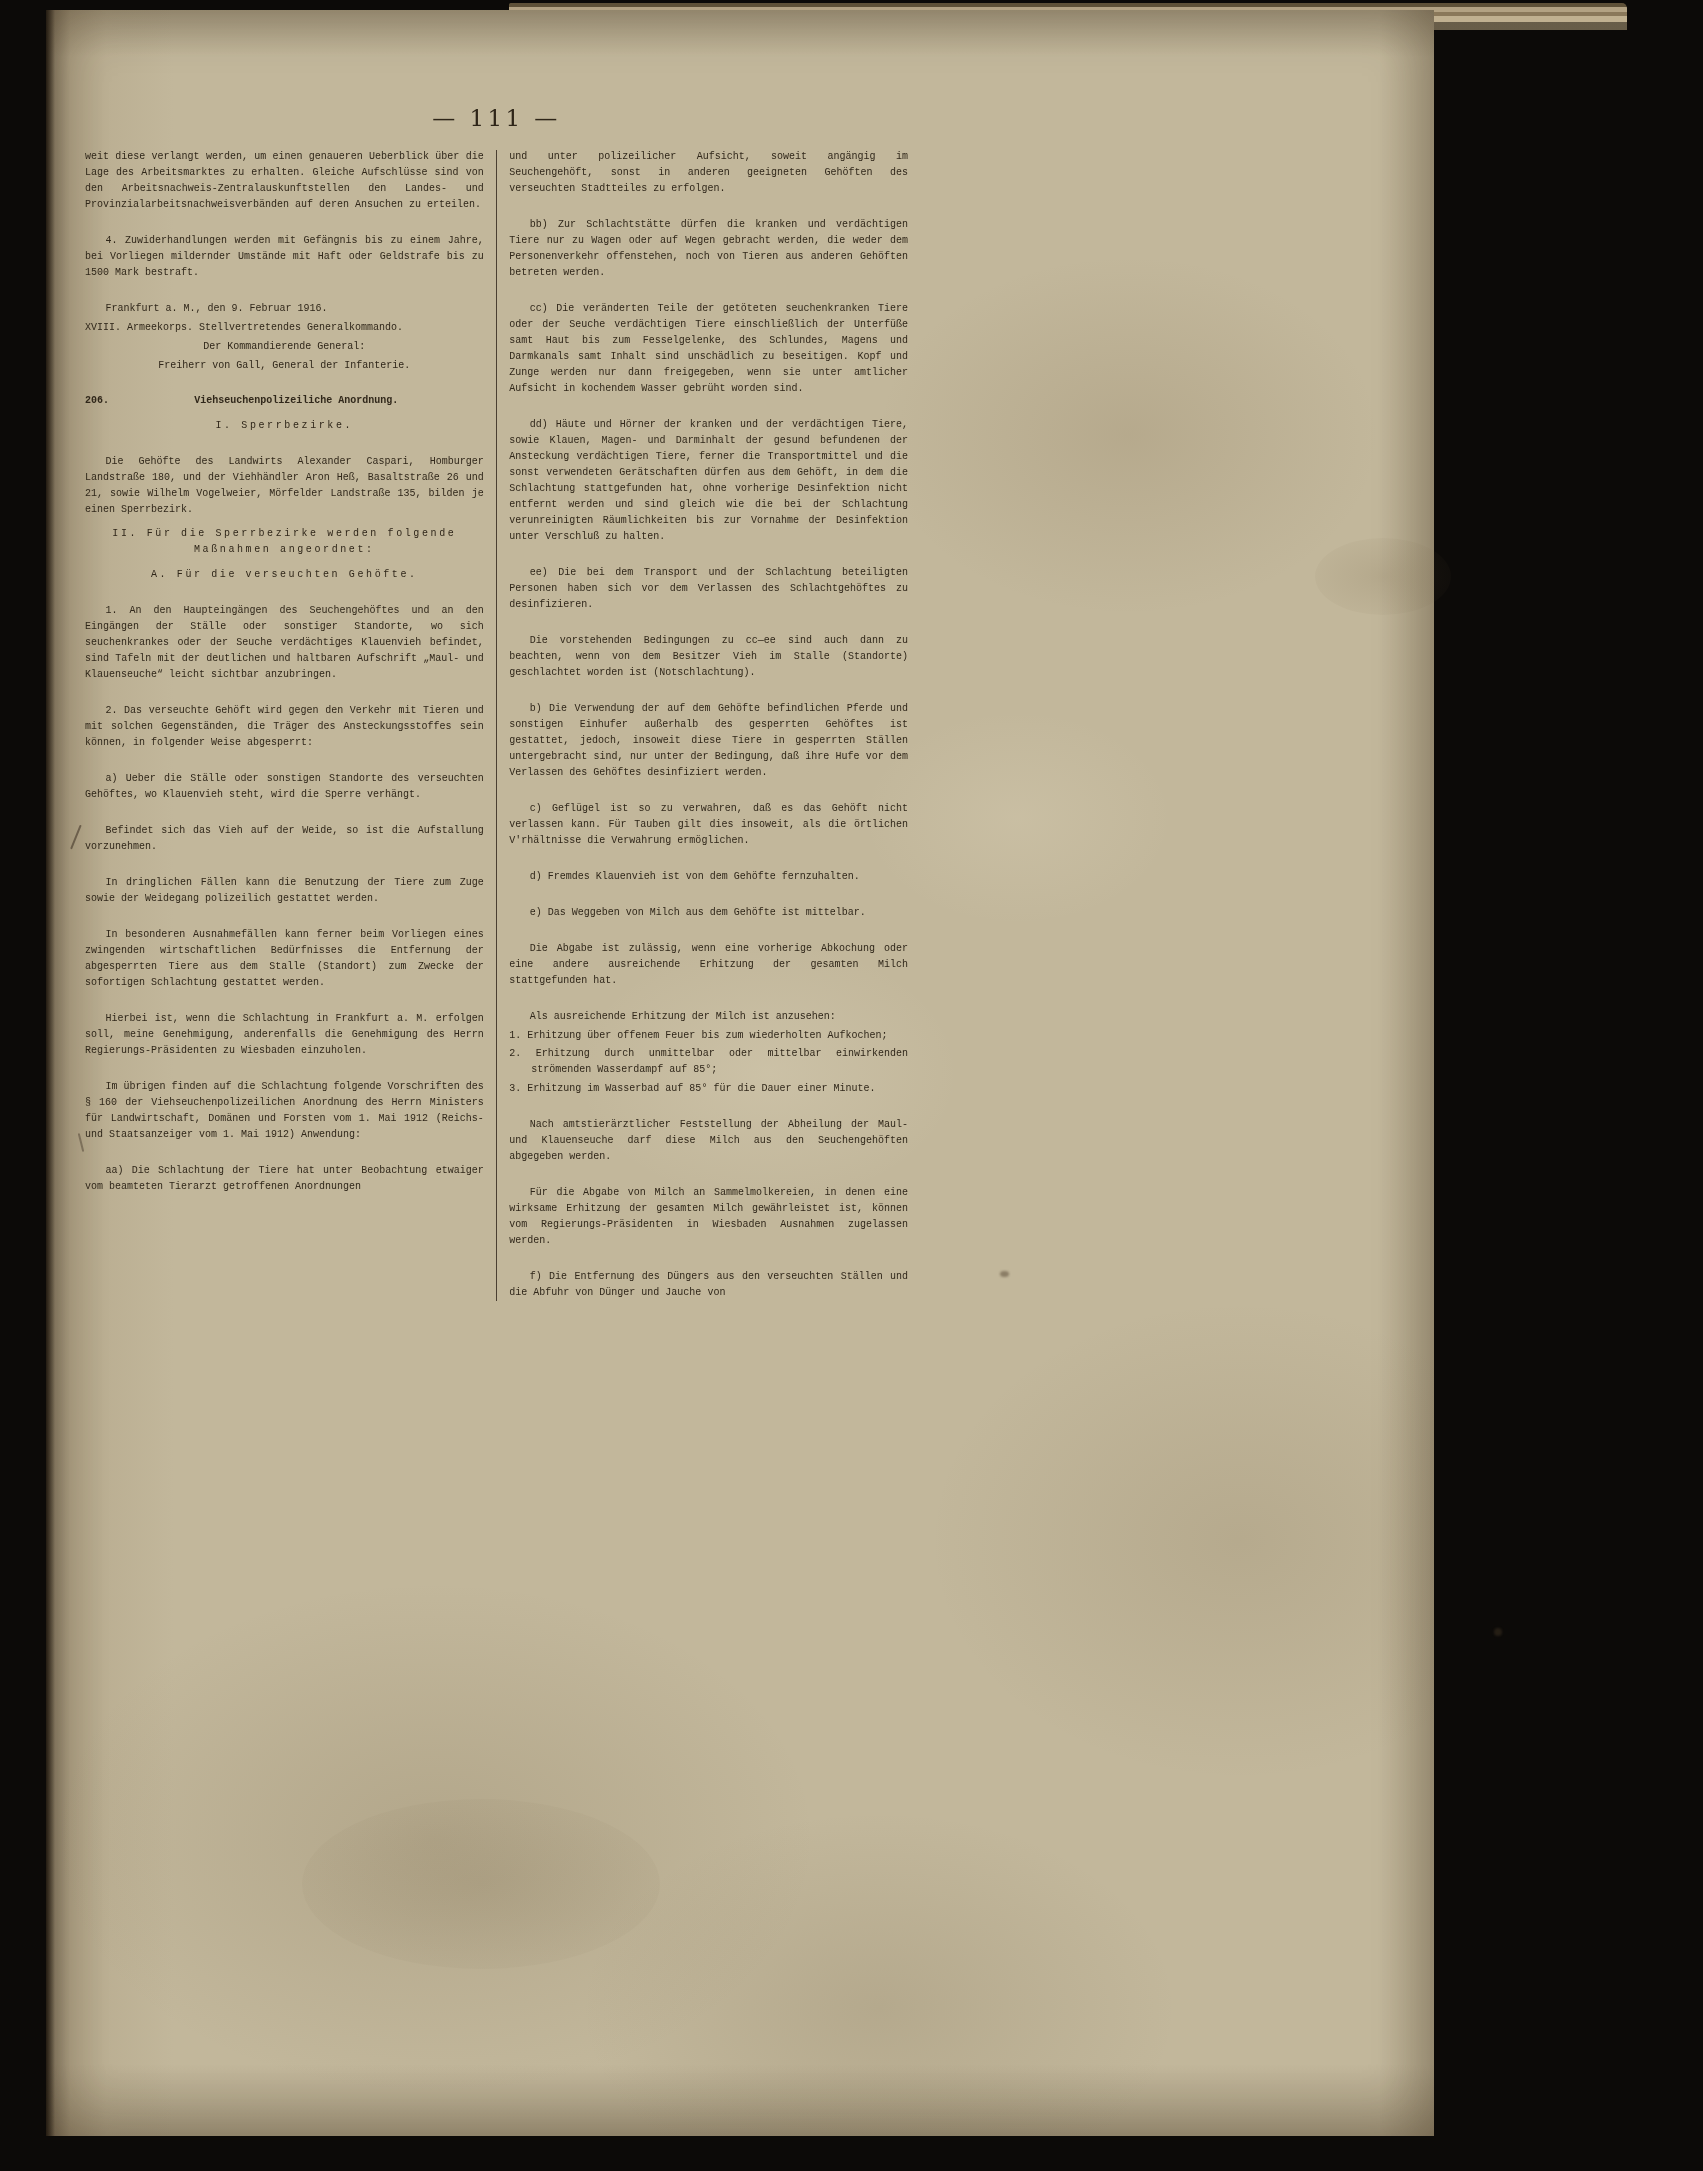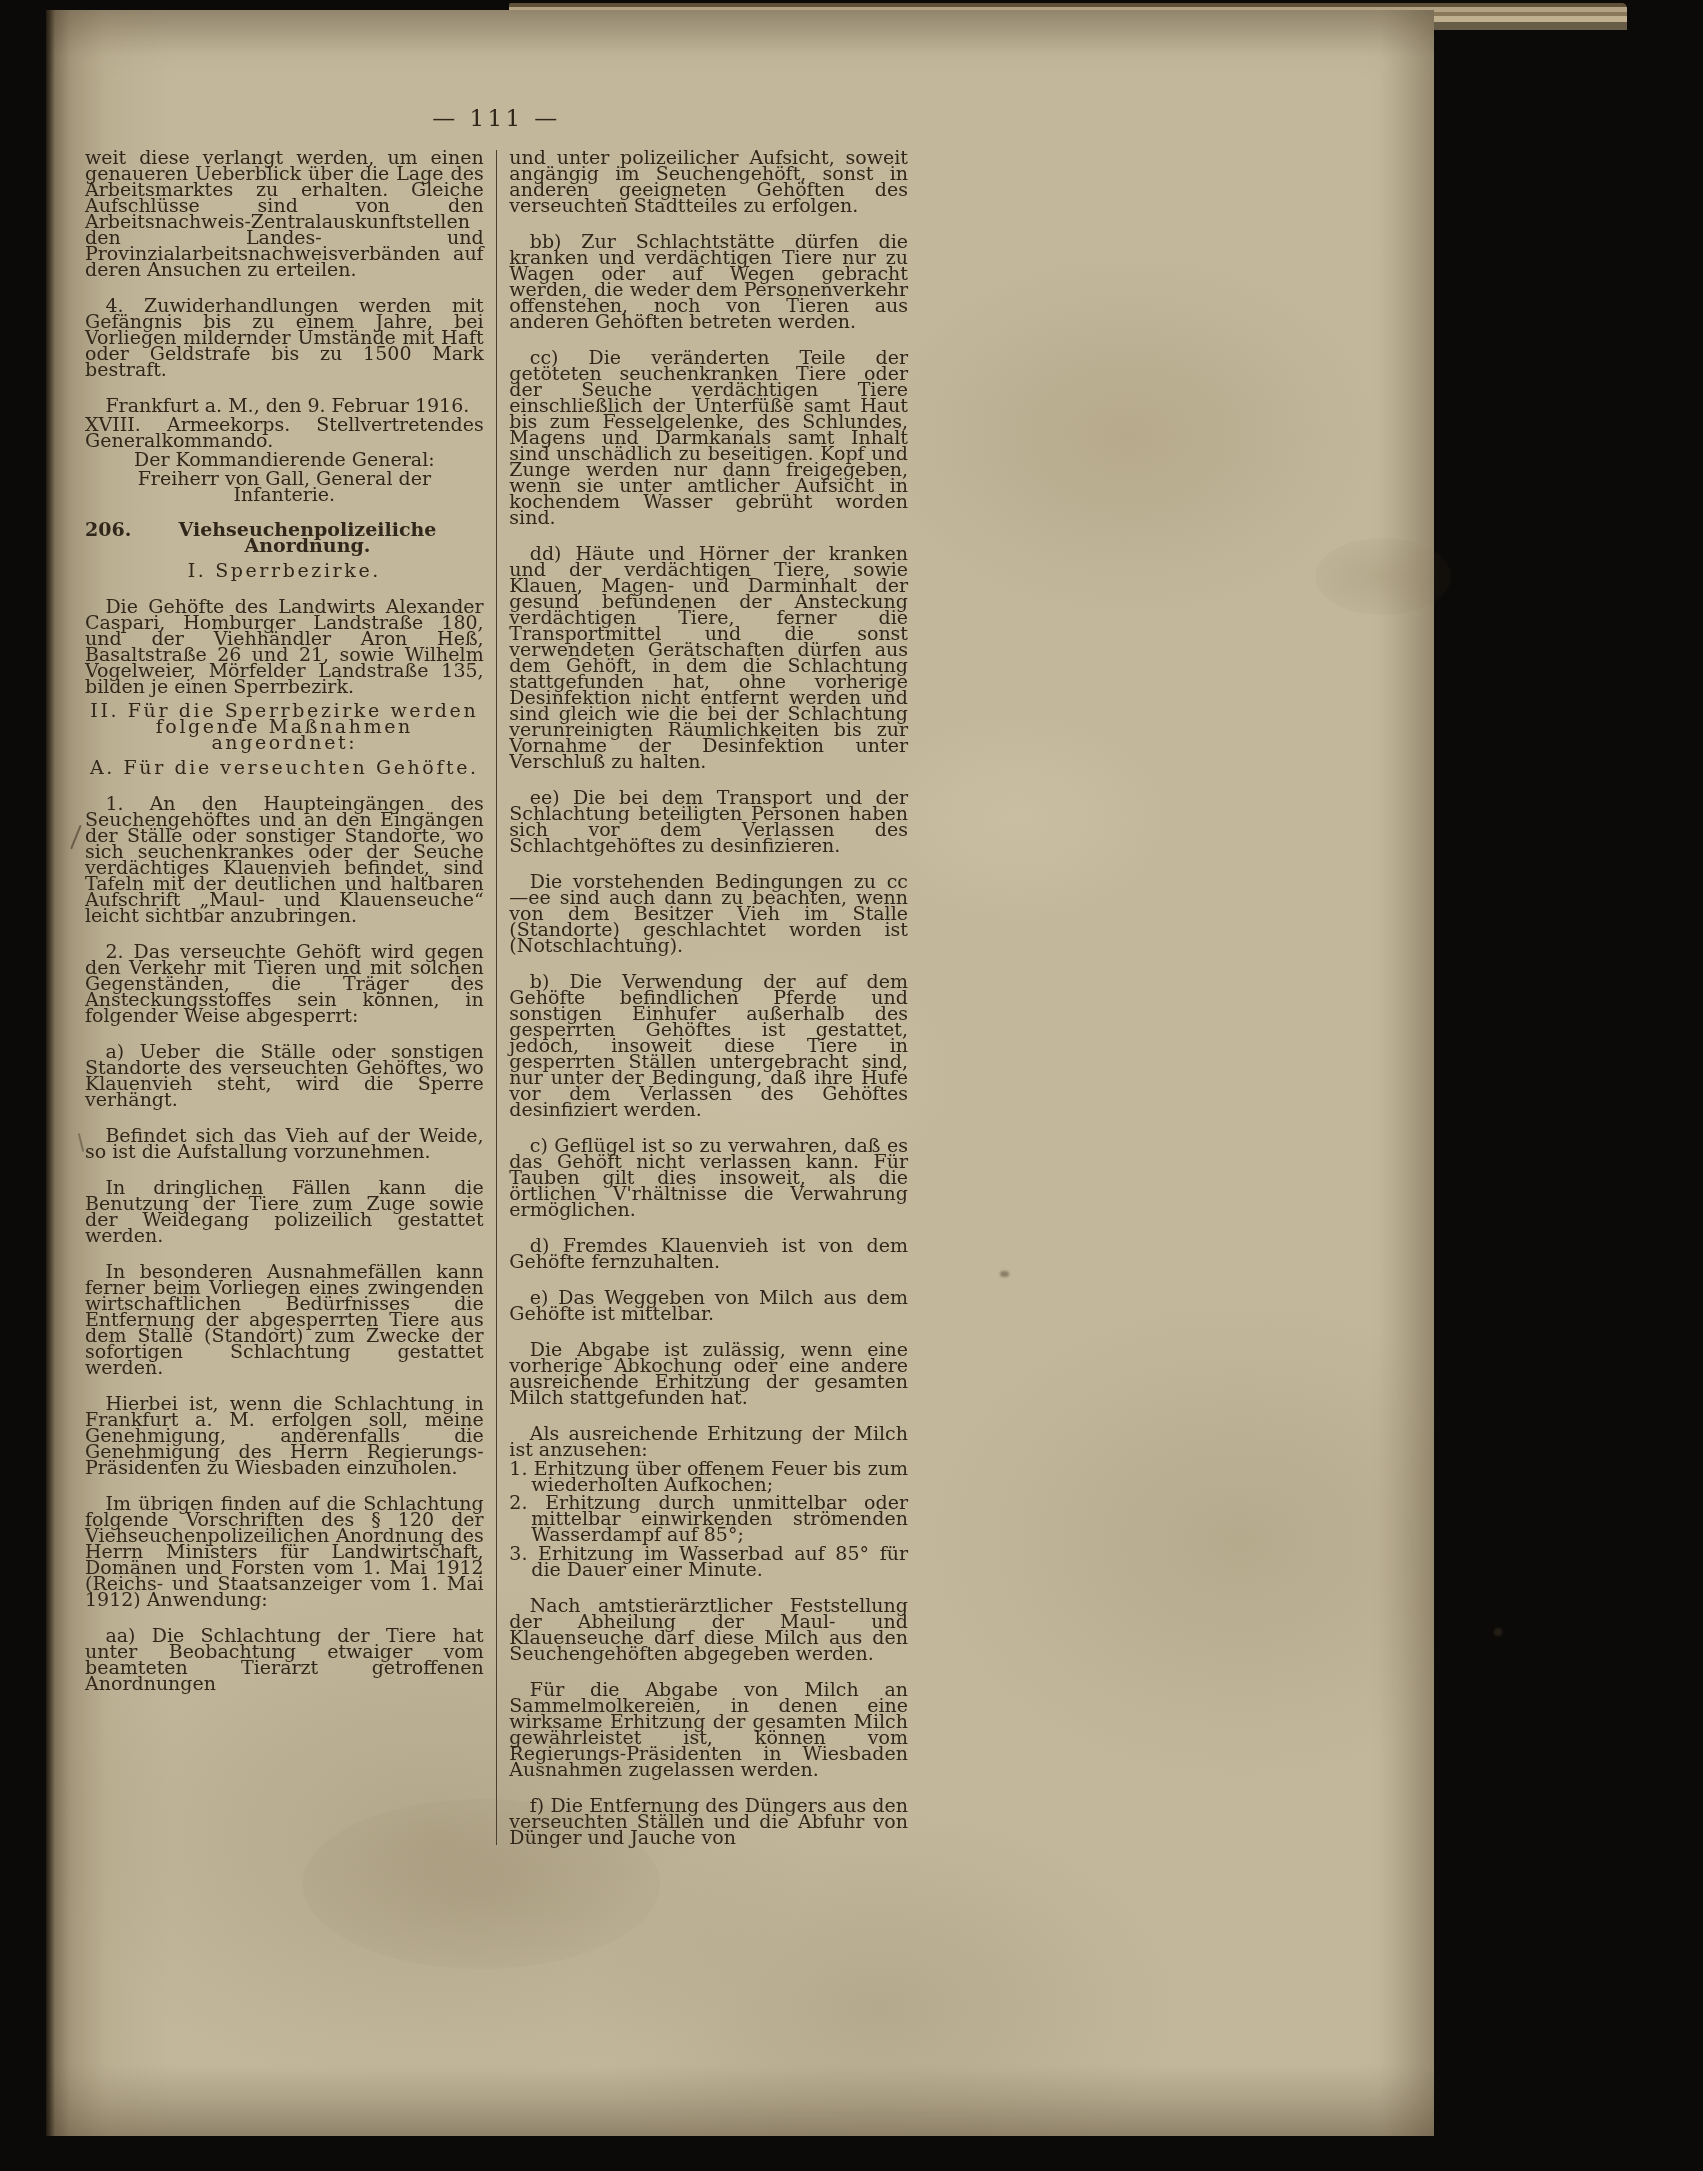--- a/index.html
+++ b/index.html
@@ -63,21 +63,21 @@
 
   .textblock {
     position:absolute; left:39px; top:95px; width:823px;
     color:#30271a;
   }
   .pagenum {
     text-align:center; font-size:23px; letter-spacing:3.4px;
     margin-bottom:15.3px; color:#2e2518;
   }
   .cols { display:flex; align-items:stretch; }
-  .col { width:399px; font-size:19px; line-height:16px; text-align:justify; }
+  .col { width:399px; font-size:10px; line-height:16px; text-align:justify;font-family:Liberation Mono, monospace; }
   .divider { width:1.7px; background:#4a3f31; margin:3.4px 12px 0 12px; }
 
   .blk { margin-top:2.6px; }
   .cont { text-indent:0; }
   .para { text-indent:20.4px;margin-top:20px; }
   .center { text-align:center; text-indent:0; margin-top:3.4px; }
   .spaced { text-align:center; text-indent:0; letter-spacing:2.6px; margin:8.5px 0 4.3px 0; }
   .h206 { display:flex; font-weight:bold; margin:19px 0 6px 0; text-indent:0; }
   .h206 .hnum { flex:0 0 auto; }
   .h206 .htitle { flex:1 1 auto; text-align:center; }
@@ -115,21 +115,21 @@
             <div class="blk para">Die Gehöfte des Landwirts Alexander Caspari, Homburger Landstraße 180, und der Viehhändler Aron Heß, Basaltstraße 26 und 21, sowie Wilhelm Vogelweier, Mörfelder Landstraße 135, bilden je einen Sperrbezirk.</div>
             <div class="blk spaced">II. Für die Sperrbezirke werden folgende Maßnahmen angeordnet:</div>
             <div class="blk spaced">A. Für die verseuchten Gehöfte.</div>
             <div class="blk para">1. An den Haupteingängen des Seuchengehöftes und an den Eingängen der Ställe oder sonstiger Standorte, wo sich seuchenkrankes oder der Seuche verdächtiges Klauenvieh befindet, sind Tafeln mit der deutlichen und haltbaren Aufschrift „Maul- und Klauenseuche“ leicht sichtbar anzubringen.</div>
             <div class="blk para">2. Das verseuchte Gehöft wird gegen den Verkehr mit Tieren und mit solchen Gegenständen, die Träger des Ansteckungsstoffes sein können, in folgender Weise abgesperrt:</div>
             <div class="blk para">a) Ueber die Ställe oder sonstigen Standorte des verseuchten Gehöftes, wo Klauenvieh steht, wird die Sperre verhängt.</div>
             <div class="blk para">Befindet sich das Vieh auf der Weide, so ist die Aufstallung vorzunehmen.</div>
             <div class="blk para">In dringlichen Fällen kann die Benutzung der Tiere zum Zuge sowie der Weidegang polizeilich gestattet werden.</div>
             <div class="blk para">In besonderen Ausnahmefällen kann ferner beim Vorliegen eines zwingenden wirtschaftlichen Bedürfnisses die Entfernung der abgesperrten Tiere aus dem Stalle (Standort) zum Zwecke der sofortigen Schlachtung gestattet werden.</div>
             <div class="blk para">Hierbei ist, wenn die Schlachtung in Frankfurt a. M. erfolgen soll, meine Genehmigung, anderenfalls die Genehmigung des Herrn Regierungs-Präsidenten zu Wiesbaden einzuholen.</div>
-            <div class="blk para">Im übrigen finden auf die Schlachtung folgende Vorschriften des § 120 der Viehseuchenpolizeilichen Anordnung des Herrn Ministers für Landwirtschaft, Domänen und Forsten vom 1. Mai 1912 (Reichs- und Staatsanzeiger vom 1. Mai 1912) Anwendung:</div>
+            <div class="blk para">Im übrigen finden auf die Schlachtung folgende Vorschriften des § 160 der Viehseuchenpolizeilichen Anordnung des Herrn Ministers für Landwirtschaft, Domänen und Forsten vom 1. Mai 1912 (Reichs- und Staatsanzeiger vom 1. Mai 1912) Anwendung:</div>
             <div class="blk para">aa) Die Schlachtung der Tiere hat unter Beobachtung etwaiger vom beamteten Tierarzt getroffenen Anordnungen</div>
           </div>
         <div class="divider"></div>
         <div class="col">
             <div class="blk cont">und unter polizeilicher Aufsicht, soweit angängig im Seuchengehöft, sonst in anderen geeigneten Gehöften des verseuchten Stadtteiles zu erfolgen.</div>
             <div class="blk para">bb) Zur Schlachtstätte dürfen die kranken und verdächtigen Tiere nur zu Wagen oder auf Wegen gebracht werden, die weder dem Personenverkehr offenstehen, noch von Tieren aus anderen Gehöften betreten werden.</div>
             <div class="blk para">cc) Die veränderten Teile der getöteten seuchenkranken Tiere oder der Seuche verdächtigen Tiere einschließlich der Unterfüße samt Haut bis zum Fesselgelenke, des Schlundes, Magens und Darmkanals samt Inhalt sind unschädlich zu beseitigen. Kopf und Zunge werden nur dann freigegeben, wenn sie unter amtlicher Aufsicht in kochendem Wasser gebrüht worden sind.</div>
             <div class="blk para">dd) Häute und Hörner der kranken und der verdächtigen Tiere, sowie Klauen, Magen- und Darminhalt der gesund befundenen der Ansteckung verdächtigen Tiere, ferner die Transportmittel und die sonst verwendeten Gerätschaften dürfen aus dem Gehöft, in dem die Schlachtung stattgefunden hat, ohne vorherige Desinfektion nicht entfernt werden und sind gleich wie die bei der Schlachtung verunreinigten Räumlichkeiten bis zur Vornahme der Desinfektion unter Verschluß zu halten.</div>
             <div class="blk para">ee) Die bei dem Transport und der Schlachtung beteiligten Personen haben sich vor dem Verlassen des Schlachtgehöftes zu desinfizieren.</div>
             <div class="blk para">Die vorstehenden Bedingungen zu cc—ee sind auch dann zu beachten, wenn von dem Besitzer Vieh im Stalle (Standorte) geschlachtet worden ist (Notschlachtung).</div>

